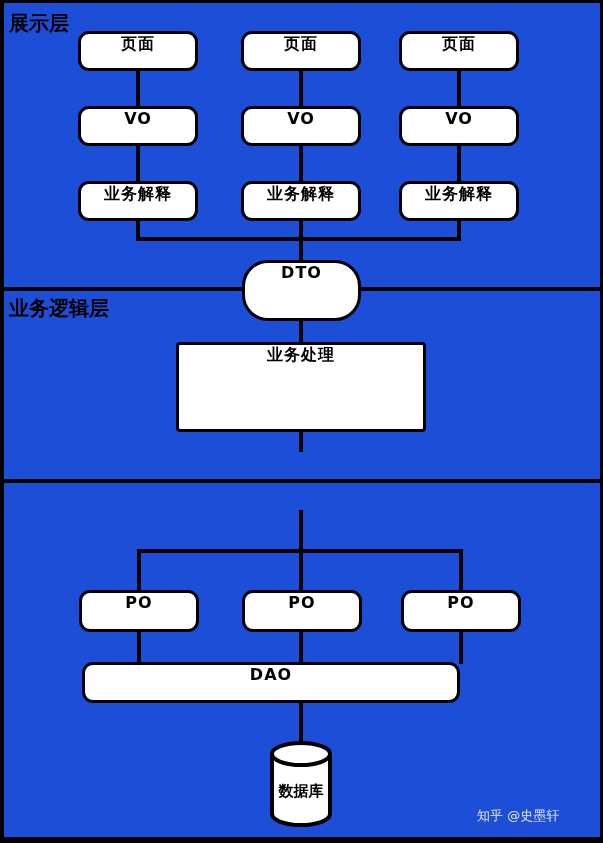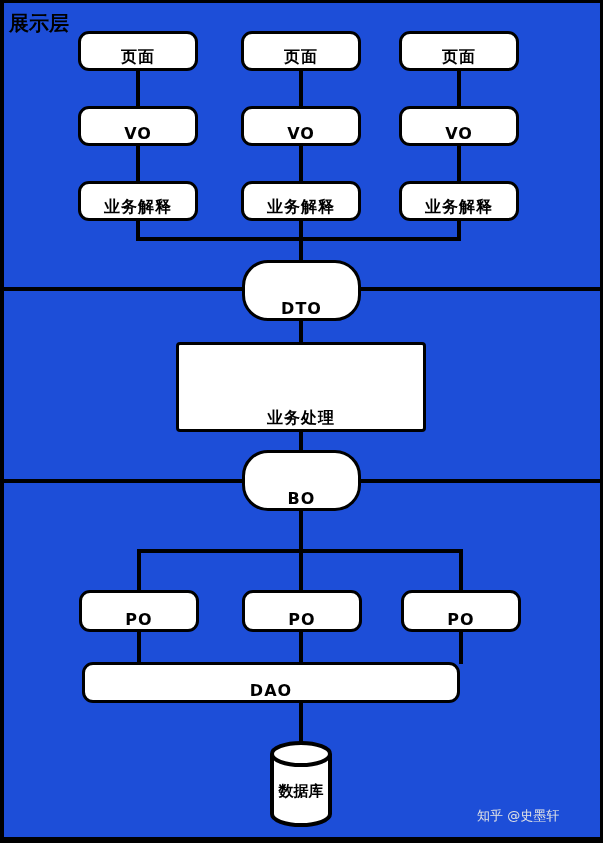--- a/index.html
+++ b/index.html
@@ -39,21 +39,21 @@
     z-index: 3;
     white-space: nowrap;
   }
   .node {
     position: absolute;
     box-sizing: border-box;
     background: #ffffff;
     border: 3.5px solid #000000;
     border-radius: 11px;
     display: flex;
-    align-items: flex-end;
+    align-items: flex-start;
     justify-content: center;
     font-size: 16px;
     font-weight: 600;
     letter-spacing: 1px;
     color: #000000;
     z-index: 2;
     white-space: nowrap;
   }
   .node.mid { border-radius: 26px; }
   .node.big { border-radius: 4px; }
@@ -84,20 +84,21 @@
 
   <div class="frame" style="left:0;top:0;width:603px;height:3px"></div>
   <div class="frame" style="left:0;top:0;width:4px;height:843px"></div>
   <div class="frame" style="left:600px;top:0;width:3px;height:843px"></div>
   <div class="frame" style="left:0;top:837px;width:603px;height:6px"></div>
 
   <div class="hline" style="left:0;top:287px;width:603px"></div>
   <div class="hline" style="left:0;top:479px;width:603px"></div>
 
   <div class="layer-label" style="left:9px;top:10px">展示层</div>
+  <div class="layer-label" style="left:9px;top:295px">业务逻辑层</div>
 
   <div class="vline" style="left:136px;top:69px;height:39px"></div>
   <div class="vline" style="left:299px;top:69px;height:39px"></div>
   <div class="vline" style="left:457px;top:69px;height:39px"></div>
 
   <div class="vline" style="left:136px;top:144px;height:39px"></div>
   <div class="vline" style="left:299px;top:144px;height:39px"></div>
   <div class="vline" style="left:457px;top:144px;height:39px"></div>
 
   <div class="vline" style="left:136px;top:219px;height:22px"></div>
@@ -149,23 +150,20 @@
   <div class="node" style="left:399px;top:181px;width:120px;height:40px">
       <span>业务解释</span>
     </div>
 
   <div class="node mid" style="left:242px;top:260px;width:119px;height:61px">
       <span>DTO</span>
     </div>
   <div class="node big" style="left:176px;top:342px;width:250px;height:90px">
       <span>业务处理</span>
     </div>
-  <div class="node mid" style="left:242px;top:450px;width:119px;height:61px">
-      <span>BO</span>
-    </div>
 
   <div class="node" style="left:79px;top:590px;width:120px;height:42px">
       <span>PO</span>
     </div>
   <div class="node" style="left:242px;top:590px;width:120px;height:42px">
       <span>PO</span>
     </div>
   <div class="node" style="left:401px;top:590px;width:120px;height:42px">
       <span>PO</span>
     </div>

